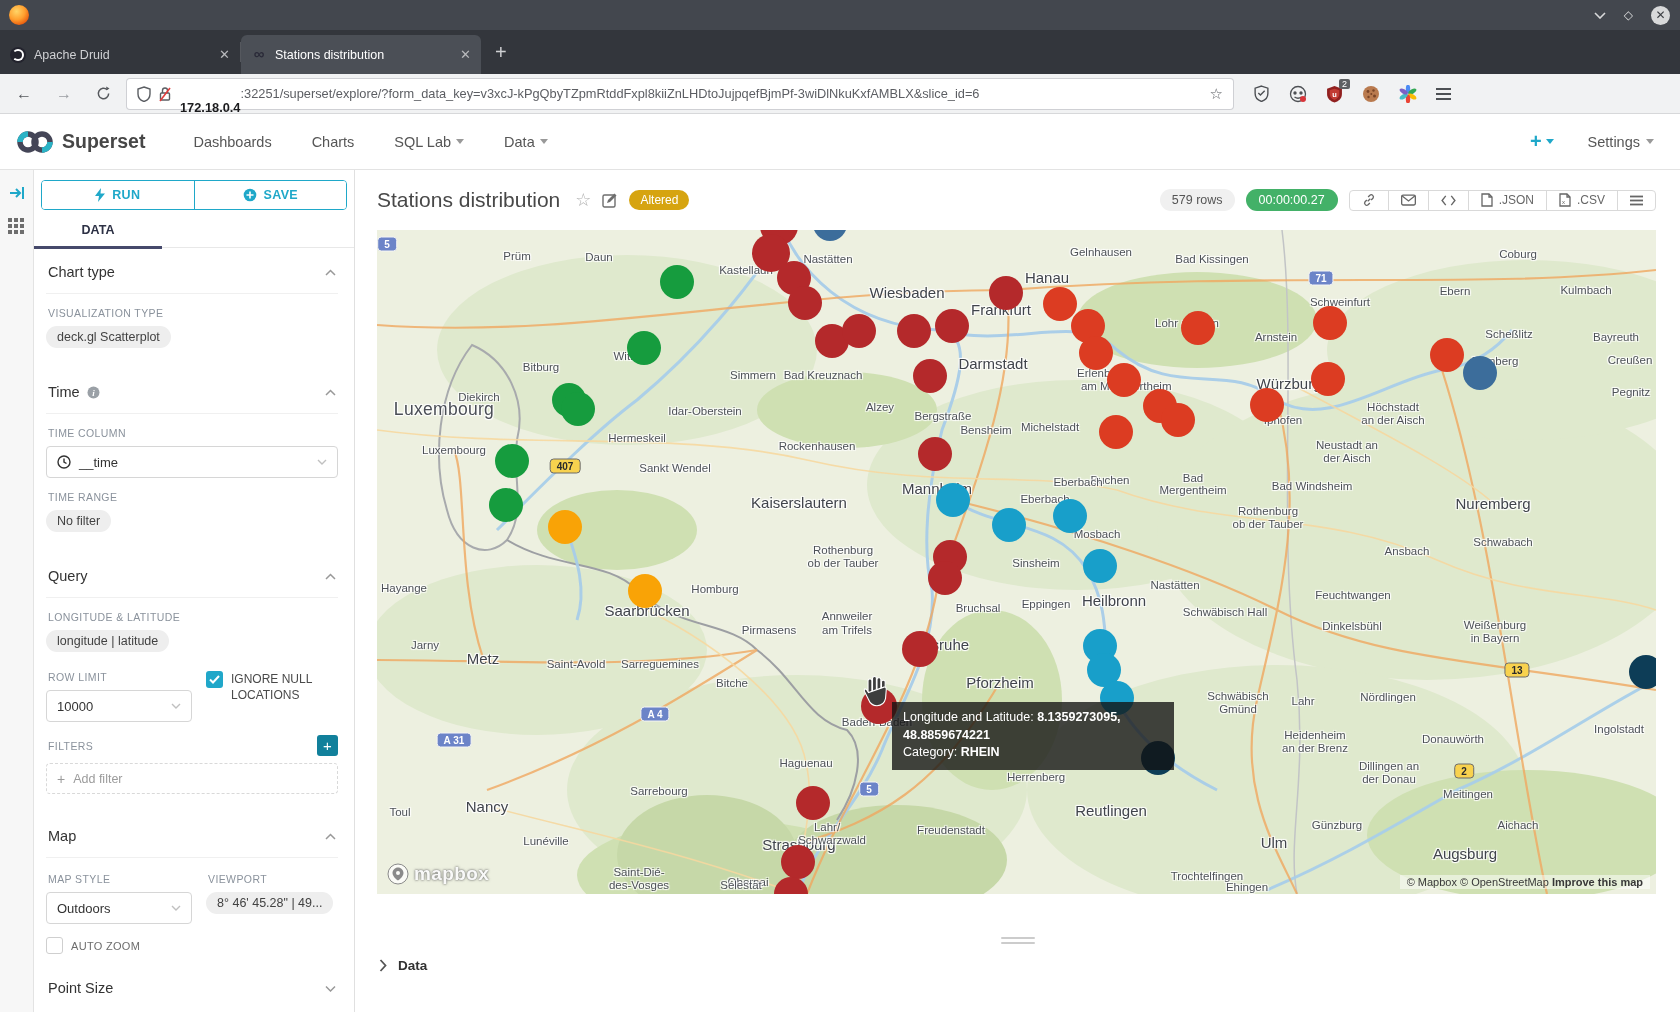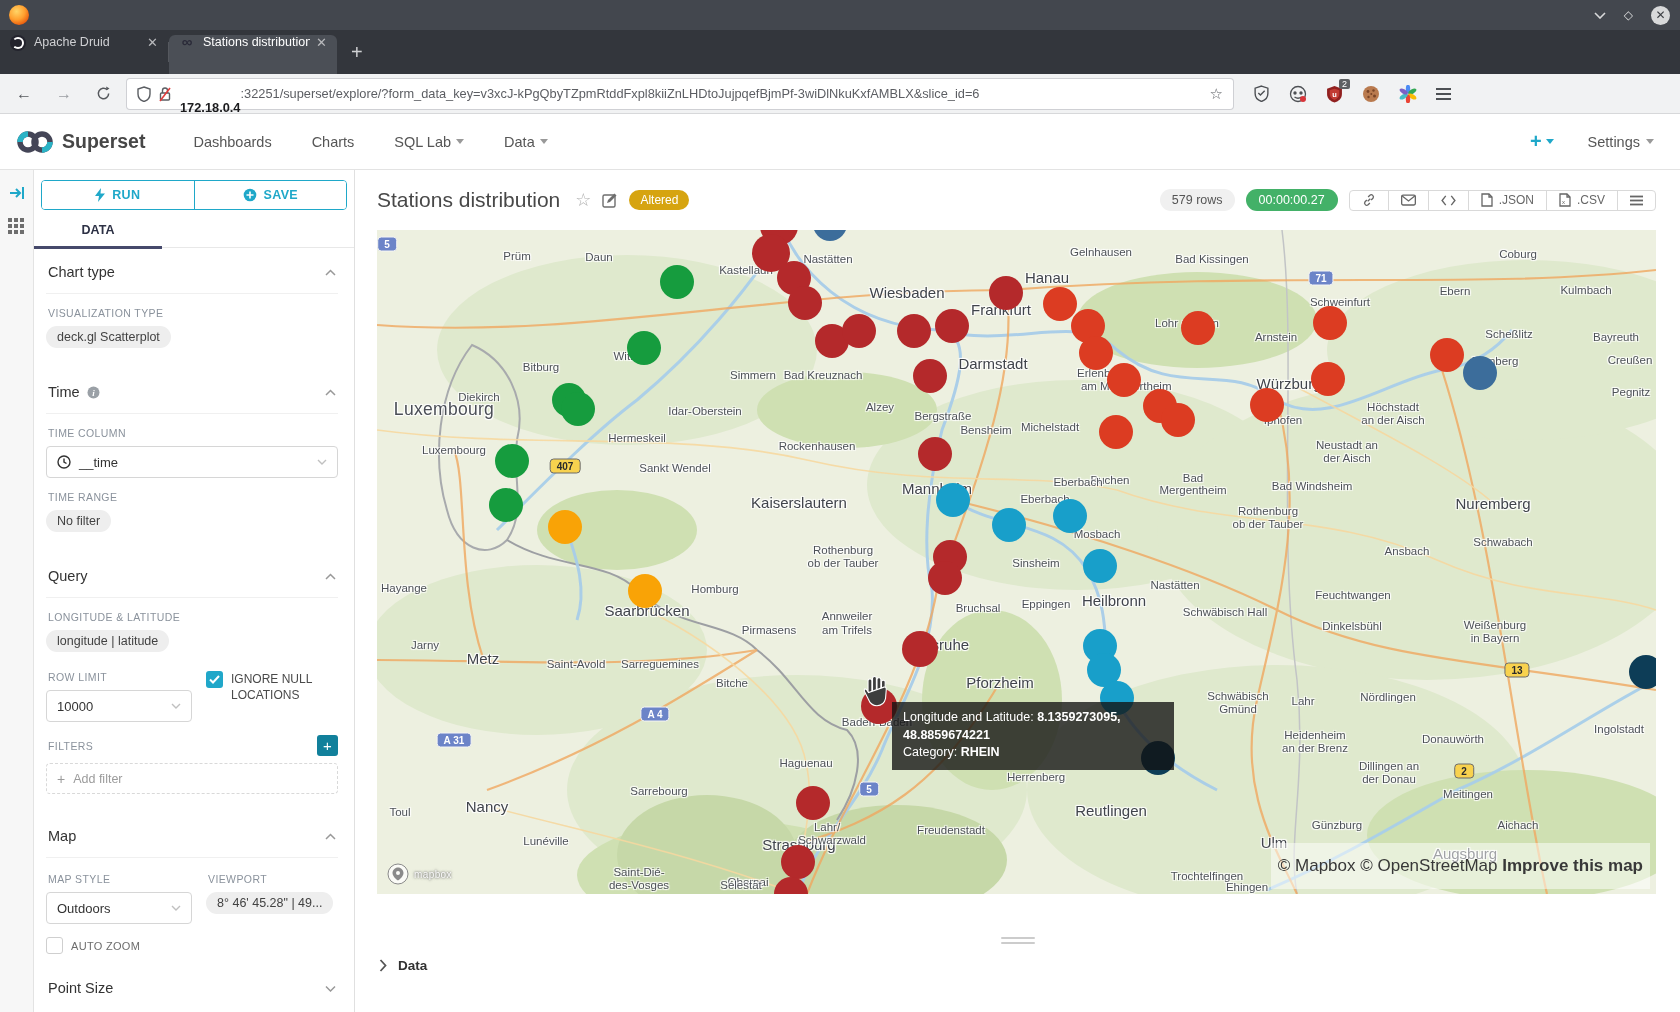--- a/index.html
+++ b/index.html
@@ -6,21 +6,21 @@
   html,body { width:1680px; height:1012px; overflow:hidden; font-family:"Liberation Sans", sans-serif; background:#fff; }
 
   
   .titlebar { position:absolute; top:0; left:0; right:0; height:30px; background:#43474e; display:flex; align-items:center; }
   .ff-logo { width:20px; height:20px; border-radius:50%; margin-left:9px; background:radial-gradient(circle at 38% 32%, #ffd567 0%, #ff9f2e 45%, #e8590d 78%, #c44408 100%); z-index:2; }
   .title-text { position:absolute; left:0; right:0; text-align:center; font-size:13px; color:#f2f3f4; }
   .win-controls { margin-left:auto; display:flex; align-items:center; gap:18px; margin-right:10px; z-index:2; color:#d8d9da; }
   .win-close { width:19px; height:19px; border-radius:50%; background:#d8d9da; color:#3a3d42; font-size:12px; display:flex; align-items:center; justify-content:center; }
 
   .tabbar { position:absolute; top:30px; left:0; right:0; height:44px; background:#33363c; display:flex; align-items:stretch; }
-  .tab { width:168px; margin-top:5px; display:flex; align-items:flex-start; padding:0 10px; font-size:12.5px; color:#cfd0d3; border-radius:6px 6px 0 0; position:relative; }
+  .tab { width:240px; margin-top:5px; display:flex; align-items:center; padding:0 10px; font-size:12.5px; color:#cfd0d3; border-radius:6px 6px 0 0; position:relative; }
   .tab.active { background:#4b4f56; color:#fff; }
   .tab .tab-label { margin-left:8px; flex:1; white-space:nowrap; overflow:hidden; }
   .tab .tab-close { color:#b9babd; font-size:13px; margin-left:6px; }
   .tab-divider { width:1px; height:20px; background:#55585e; align-self:center; }
   .newtab { color:#cfd0d3; font-size:20px; align-self:center; margin-left:14px; }
   .favicon { width:16px; height:16px; border-radius:50%; flex:0 0 auto; }
   .fav-druid { background:#23232d; display:flex; align-items:center; justify-content:center; }
   .fav-druid::after { content:''; width:8px; height:8px; border:2px solid #fff; border-left-color:transparent; border-radius:50%; }
   .fav-superset { background:transparent; color:#2a2a38; font-weight:bold; font-size:15px; line-height:14px; text-align:center; }
 
@@ -94,22 +94,22 @@
             text-shadow:-1px -1px 1px #fff,1px -1px 1px #fff,-1px 1px 1px #fff,1px 1px 1px #fff; }
   .mlabel.b { font-size:15px; color:#40444b; }
   .mlabel.xl { font-size:17.5px; color:#4a4e55; letter-spacing:.3px; }
   .shield { position:absolute; transform:translate(-50%,-50%); font-size:10px; font-weight:700; padding:1px 6px; border-radius:4px; z-index:1; white-space:nowrap; }
   .shield.blue { background:#6c84c8; color:#fff; border:1px solid #f5f5f5; }
   .shield.yellow { background:#f8d24e; color:#2b2b2b; border:1px solid #6b6b6b; }
   .dot { position:absolute; border-radius:50%; z-index:2; }
   .hand { position:absolute; z-index:4; }
   .tooltip { position:absolute; left:515px; top:472px; width:282px; background:rgba(18,18,18,0.78); color:#fff; font-size:12.5px; line-height:17.5px; padding:7px 11px 8px; z-index:5; }
   .mapbox-logo { position:absolute; left:10px; bottom:9px; display:flex; align-items:center; gap:5px; z-index:5; }
-  .mapbox-word { font-size:10px; font-weight:400; color:rgba(255,255,255,0.95); letter-spacing:.4px; text-shadow:0 0 2px rgba(110,110,110,.9),0 0 3px rgba(110,110,110,.7); }
-  .attr { position:absolute; right:6px; bottom:5px; font-size:17px; color:#383838; background:rgba(255,255,255,0.5); padding:13px 7px; z-index:5; }
+  .mapbox-word { font-size:19px; font-weight:700; color:rgba(255,255,255,0.95); letter-spacing:.4px; text-shadow:0 0 2px rgba(110,110,110,.9),0 0 3px rgba(110,110,110,.7); }
+  .attr { position:absolute; right:6px; bottom:5px; font-size:11px; color:#383838; background:rgba(255,255,255,0.5); padding:1px 7px; z-index:5; }
 
   .drag-handle { position:absolute; left:50%; top:764px; transform:translateX(-50%); width:34px; cursor:row-resize; }
   .drag-handle div { height:2px; background:#ccc; margin:3px 0; border-radius:1px; }
   .datarow { position:absolute; top:788px; left:24px; display:flex; align-items:center; gap:11px; font-size:13.5px; font-weight:700; color:#323232; }
 
   .icon-svg { display:block; }
 </style>
 </head>
 <body>
 

